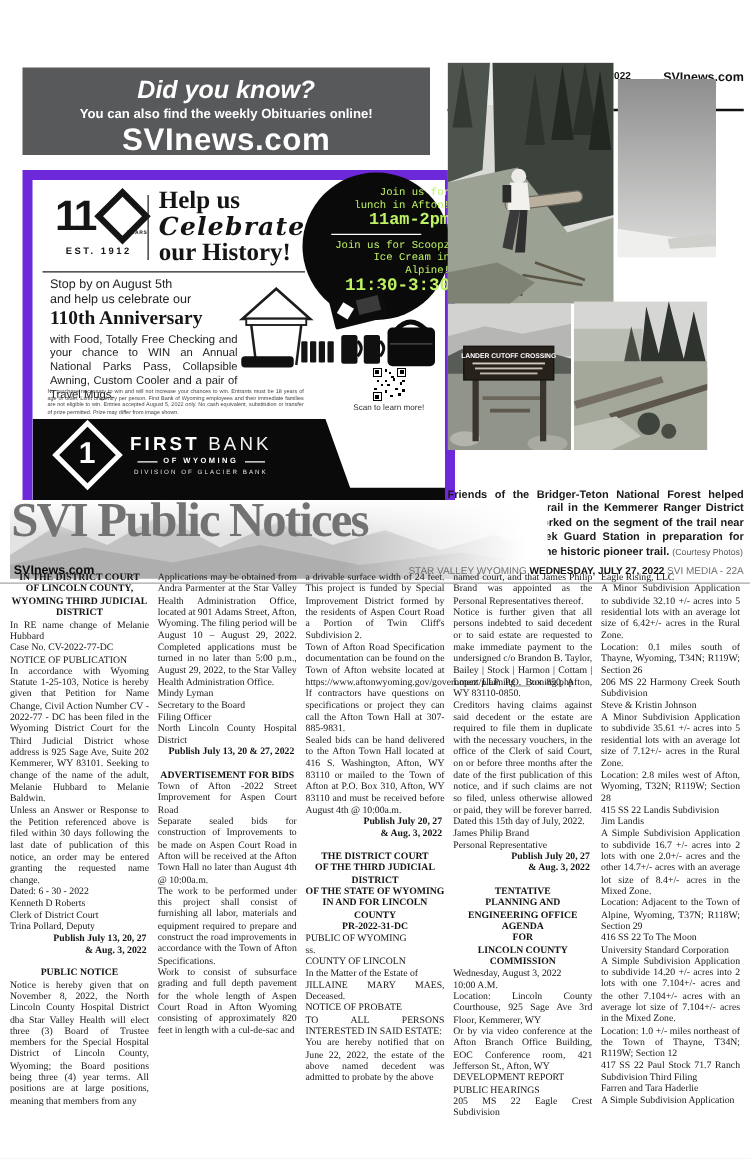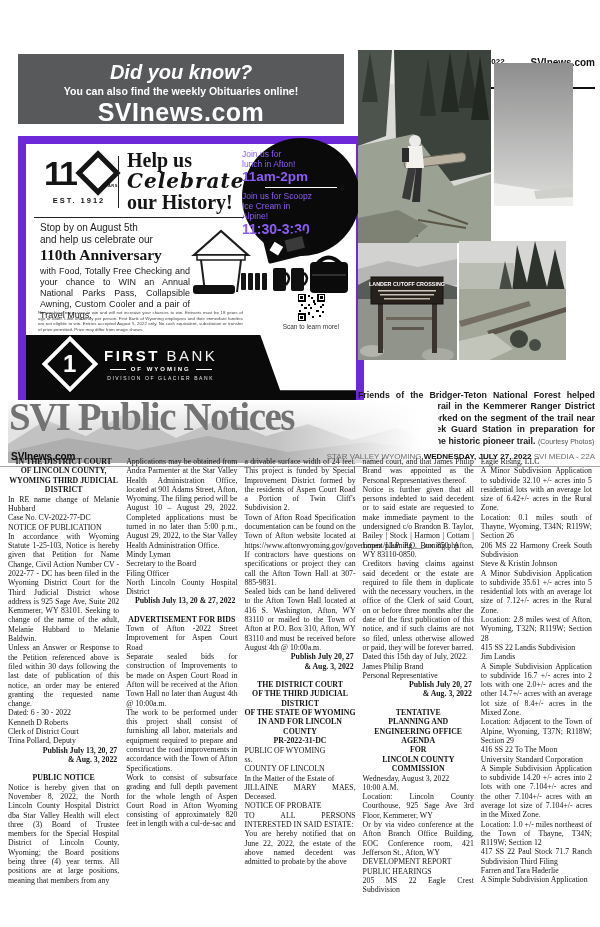--- a/index.html
+++ b/index.html
@@ -36,21 +36,21 @@
   .logo-diamond{width:22px;height:22px;border:5px solid #151515;transform:rotate(45deg);margin-left:4px;position:relative;}
   .logo-years{position:absolute;top:9px;left:20px;font-size:4px;font-weight:800;letter-spacing:.5px;transform:rotate(-45deg);color:#151515;}
   .logo-est{font-size:7.5px;font-weight:800;letter-spacing:2px;margin-top:6px;color:#151515;}
   .ad-vdiv{left:92px;top:12px;height:52px;border-left:1.5px solid #222;}
   .ad-headline{left:101px;top:6px;width:125px;color:#141414;}
   .hl1,.hl3{font-family:"Liberation Serif",serif;font-weight:800;font-size:20px;line-height:21px;}
   .hl2{font-family:"DejaVu Serif",serif;font-style:italic;font-weight:700;font-size:20px;line-height:21px;letter-spacing:1px;}
   .ad-hdiv{left:8px;top:73px;width:210px;border-top:1.5px solid #222;}
 
   .badge{right:-4px;top:-6px;width:118px;height:118px;background:#0a0a0a;border-radius:50%;
-         color:#8b5cf6;text-align:left;padding-top:11px;box-sizing:border-box;}
+         color:#bef264;text-align:right;padding-top:11px;box-sizing:border-box;font-family:Liberation Mono, monospace;}
   .badge .l{font-size:8.5px;line-height:10px;}
   .badge .t1{font-size:13.5px;font-weight:800;line-height:15px;}
   .badge .sep{width:72px;border-top:1px solid #fff;margin:3px auto;}
   .badge .t2{font-size:14px;font-weight:800;line-height:16px;}
 
   .stop{left:14px;top:78px;width:150px;font-size:10px;line-height:12px;color:#222;}
   .anniv{left:14px;top:102px;font-family:"Liberation Serif",serif;font-weight:800;font-size:15.5px;color:#151515;}
   .ad-body{left:14px;top:122px;width:150px;font-size:9px;line-height:11px;text-align:justify;color:#222;}
   .fine{left:12px;top:166px;width:205px;font-size:4.4px;line-height:5.6px;color:#444;text-align:justify;}
 

